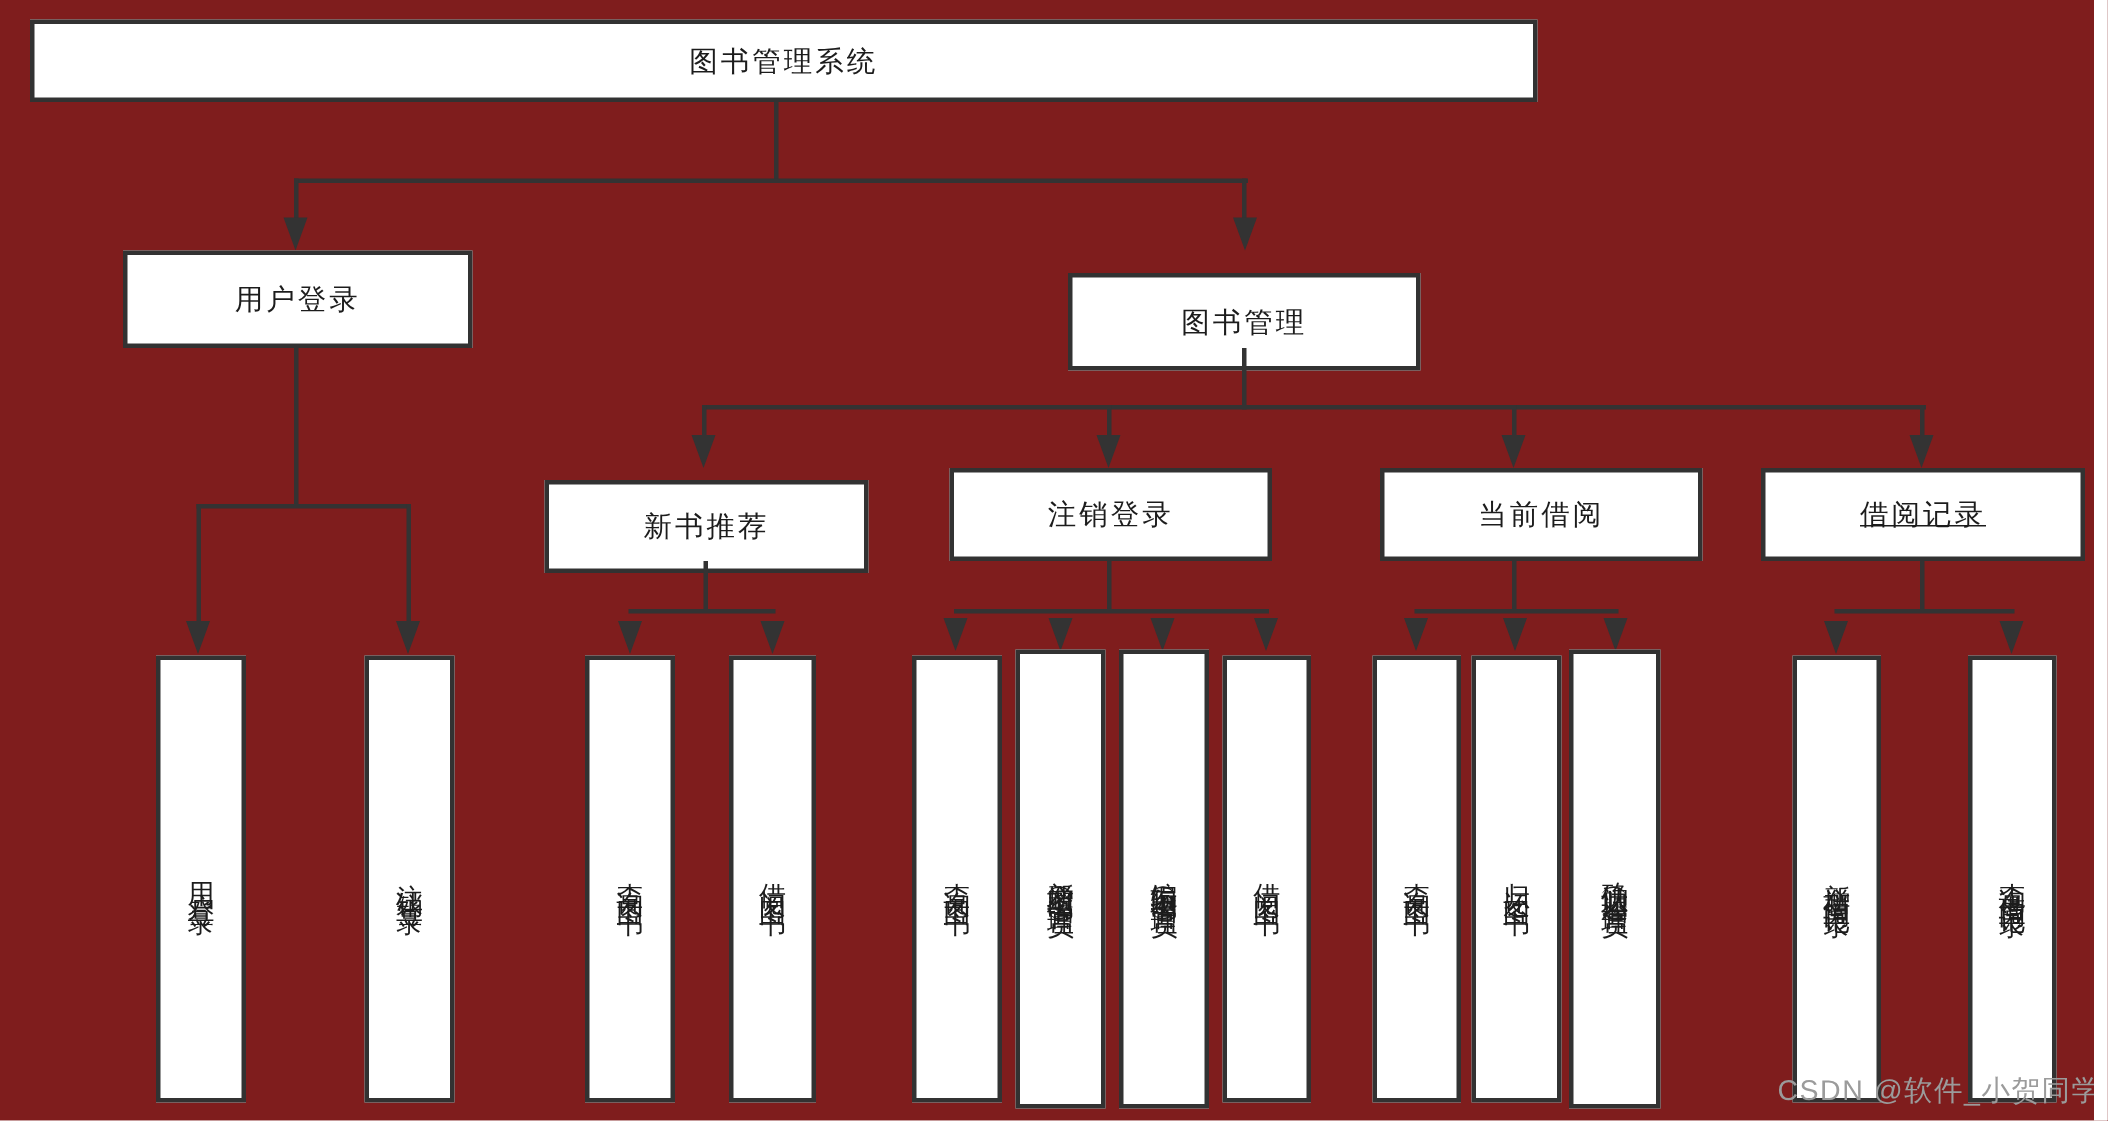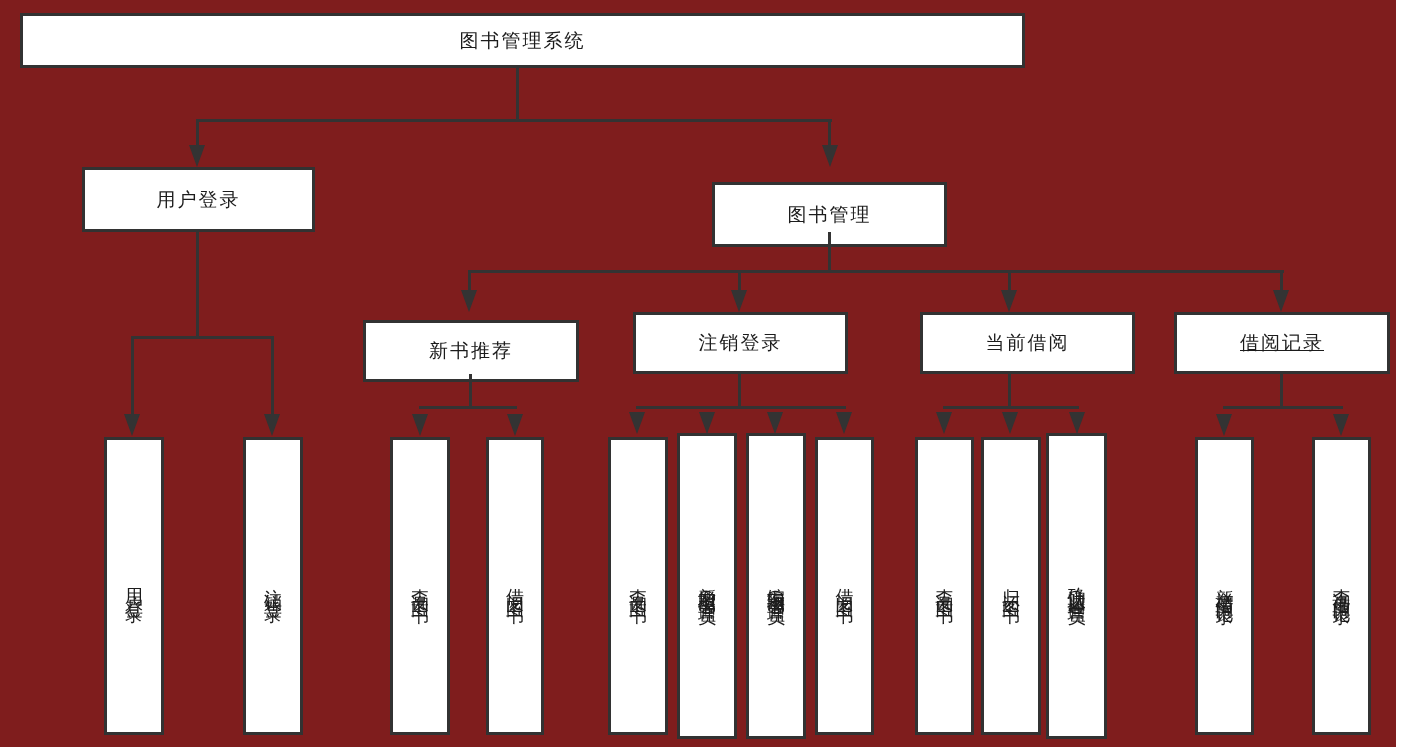--- a/index.html
+++ b/index.html
@@ -152,14 +152,15 @@
     <span class="vtext" style="letter-spacing:3px;">确认归还（管理员）</span>
   </div>
 
   <div class="box leaf" style="left:1195px;top:437px;width:59px;height:298px;">
     <span class="vtext" style="letter-spacing:4px;">新增借阅记录</span>
   </div>
   <div class="box leaf" style="left:1312px;top:437px;width:59px;height:298px;">
     <span class="vtext" style="letter-spacing:4px;">查询借阅记录</span>
   </div>
 
+  <div class="watermark">CSDN @软件_小贺同学</div>
 
 </div>
 
 </body></html>

